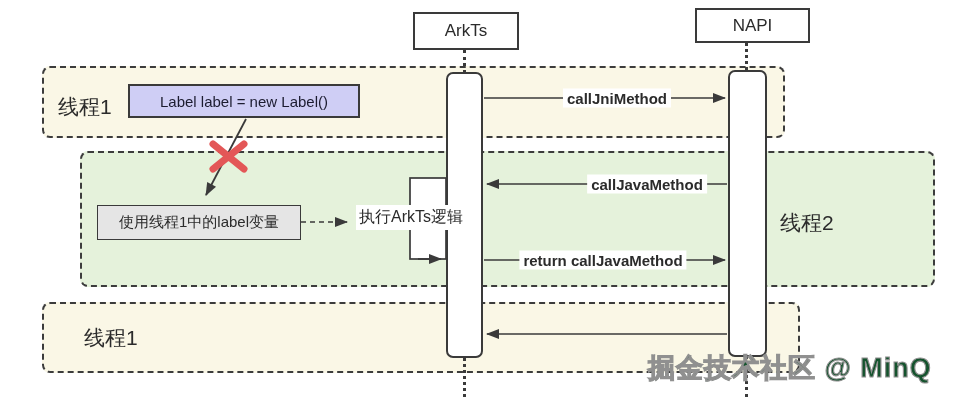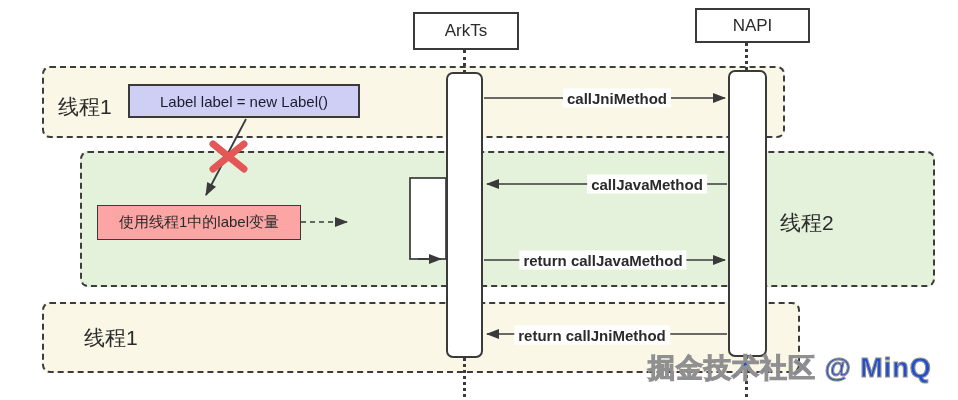--- a/index.html
+++ b/index.html
@@ -19,32 +19,32 @@
   .activation{
     position:absolute;background:#fff;border:2px solid #3a3a3a;
     border-radius:7px;box-sizing:border-box;
   }
   .overlay{position:absolute;left:0;top:0;pointer-events:none;}
   .note{
     position:absolute;box-sizing:border-box;border:2px solid #3a3a3a;border-radius:0;
     display:flex;align-items:center;justify-content:center;font-size:15px;white-space:nowrap;
   }
   .note-lavender{background:#cfcef5;color:#1c1c30;}
-  .note-white{background:#fca5a5;}
+  .note-white{background:#e5e5e5;}
   .msg{
     position:absolute;transform:translate(-50%,-50%);background:#ffffff;
     padding:1px 4px;font-size:15px;white-space:nowrap;color:#2b2b2b;font-weight:bold;
   }
   .exec-label{
     position:absolute;background:#ffffff;padding:2px 3px;font-size:16px;
     white-space:nowrap;color:#2b2b2b;
   }
   .watermark{
     position:absolute;font-size:27px;letter-spacing:1px;white-space:nowrap;
-    color:#1d4ed8;-webkit-text-stroke:1.1px #909090;font-weight:bold;
+    color:#14532d;-webkit-text-stroke:1.1px #909090;font-weight:bold;
   }
 </style>
 </head>
 <body>
 
 <div id="canvas">
 
   <div class="band band-thread1" style="left:42px;top:66px;width:743px;height:72px;"></div>
   <div class="band band-thread2" style="left:80px;top:151px;width:855px;height:136px;"></div>
   <div class="band band-thread1" style="left:42px;top:302px;width:758px;height:71px;"></div>
@@ -76,21 +76,21 @@
   </svg>
 
   <div class="activation" style="left:446px;top:72px;width:37px;height:286px;"></div>
   <div class="activation" style="left:728px;top:70px;width:39px;height:287px;"></div>
 
   <div class="actor" style="left:413px;top:12px;width:106px;height:38px;">ArkTs</div>
   <div class="actor" style="left:695px;top:8px;width:115px;height:35px;">NAPI</div>
 
   <div class="note note-lavender" style="left:128px;top:84px;width:232px;height:34px;">Label label = new Label()</div>
   <div class="note note-white" style="left:97px;top:205px;width:204px;height:35px;border-width:1.8px;">使用线程1中的label变量</div>
+  <div class="exec-label" style="left:356px;top:205px;">执行ArkTs逻辑</div>
 
   <div class="msg" style="left:617px;top:98px;">callJniMethod</div>
   <div class="msg" style="left:599px;top:184px;margin-left:48px;">callJavaMethod</div>
   <div class="msg" style="left:603px;top:260px;text-align:right;">return callJavaMethod</div>
-  <div class="msg" style="left:592px;top:335px;">return callJniMethod</div>
 
   <div class="watermark" style="left:648px;top:350px;">掘金技术社区 @ MinQ</div>
 
 </div>
 
 </body></html>

